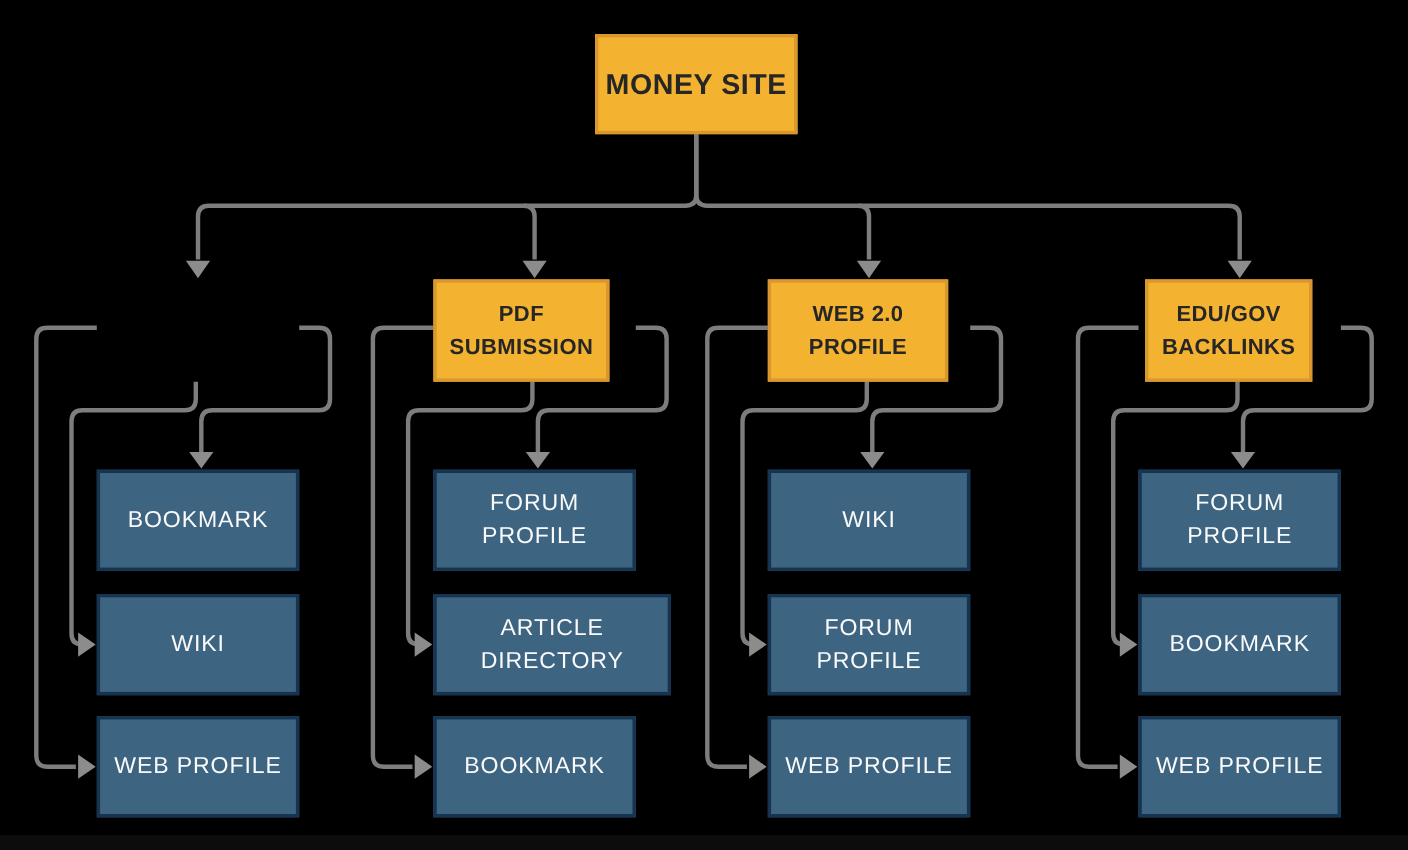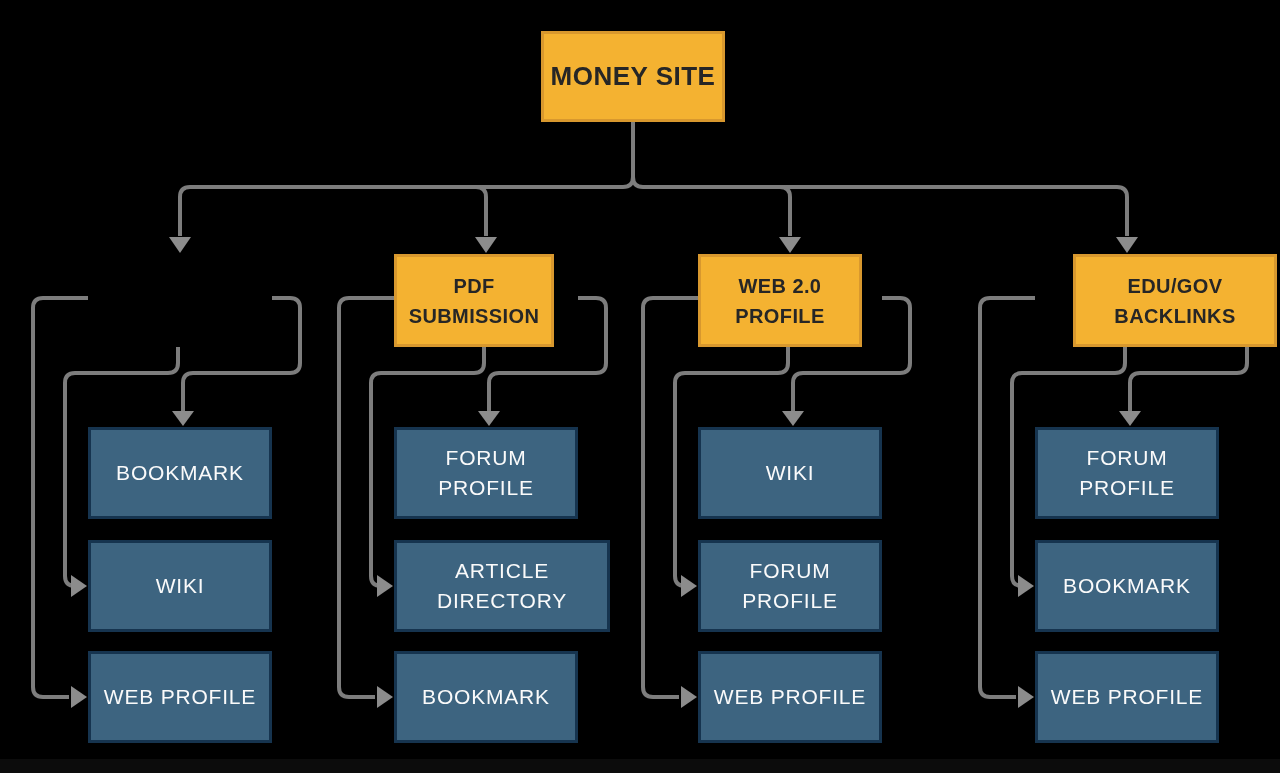--- a/index.html
+++ b/index.html
@@ -105,21 +105,21 @@
     <span class="lbl">WIKI</span>
   </div>
   <div class="box child" style="left:698px;top:540px;width:184px;height:92px">
     <span class="lbl">FORUM
 PROFILE</span>
   </div>
   <div class="box child" style="left:698px;top:651px;width:184px;height:92px">
     <span class="lbl">WEB PROFILE</span>
   </div>
 
-  <div class="box parent" style="left:1073px;top:254px;width:204px;height:93px">
+  <div class="box parent" style="left:1041px;top:254px;width:152px;height:93px">
     <span class="lbl">EDU/GOV
 BACKLINKS</span>
   </div>
   <div class="box child" style="left:1035px;top:427px;width:184px;height:92px">
     <span class="lbl">FORUM
 PROFILE</span>
   </div>
   <div class="box child" style="left:1035px;top:540px;width:184px;height:92px">
     <span class="lbl">BOOKMARK</span>
   </div>

